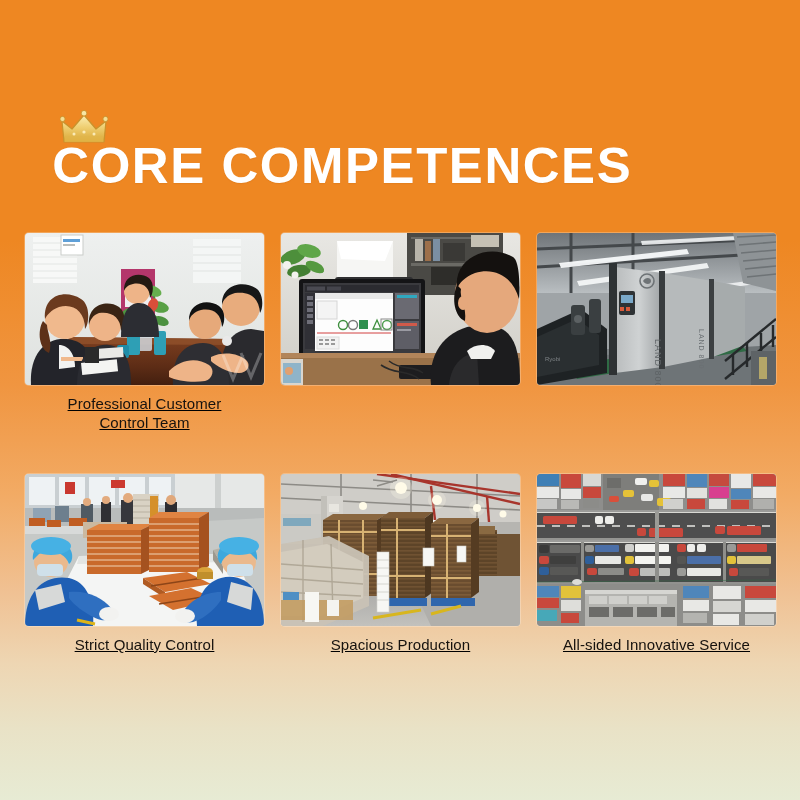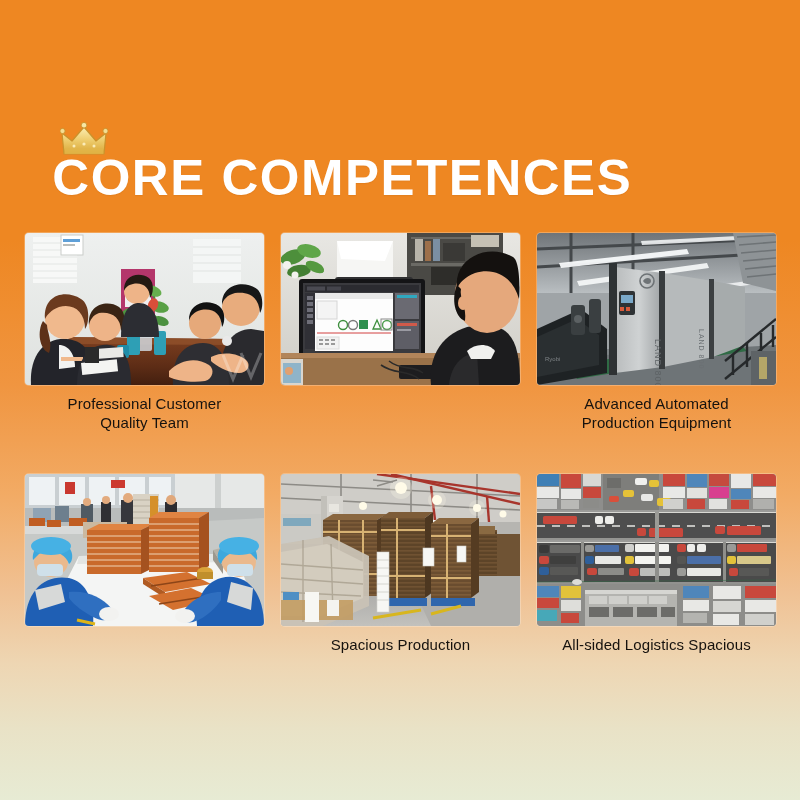--- a/index.html
+++ b/index.html
@@ -16,21 +16,21 @@
         #e9e2c6 91%,
         #e7ebd4 100%);
     overflow:hidden;
     position:relative;
   }
 
   .poster { position:relative; width:800px; height:800px; }
 
   
   .title-wrap {
-    position:absolute; top:150px; left:0; width:684px;
+    position:absolute; top:138px; left:0; width:684px;
     text-align:center;
   }
   .title-inner { position:relative; display:inline-block; }
   .crown {
     position:absolute; left:2px; top:-28px; width:48px; height:34px;
   }
   .poster-title {
     font-family:"Liberation Sans", sans-serif;
     font-weight:bold;
     font-size:50px;
@@ -45,21 +45,21 @@
   
   .grid {
     position:absolute;
     top:233px; left:25px;
     width:750px;
     display:grid;
     grid-template-columns: 239px 239px 239px;
     column-gap:17px;
     row-gap:0px;
   }
-  .cell { width:239px; }
+  .cell { width:239px;text-decoration:underline; }
   .cell.row2 { margin-top:42px; }
 
   .thumb {
     width:239px; height:152px;
     border-radius:4px;
     overflow:hidden;
     position:relative;
     background:#c8c8c8;
     box-shadow:0 0 0 1px rgba(255,255,255,.25);
   }
@@ -206,21 +206,21 @@
           <rect x="60" y="114" width="14" height="16" fill="#2a2a2a"></rect>
 
           <g opacity=".28" fill="none" stroke="#ffffff" stroke-width="3">
             <path d="M198 122 L208 146 L218 122"></path>
             <path d="M216 120 L226 144 L236 120"></path>
           </g>
         </svg>
       </div>
       <div class="caption">
         <span>Professional Customer</span><br>
-        <span>Quality Team</span>
+        <span>Control Team</span>
       </div>
     </div>
 
     <div class="cell">
       <div class="thumb">
         <svg viewBox="0 0 239 152" preserveAspectRatio="xMidYMid slice">
           <defs>
             <linearGradient id="c2bg" x1="0" y1="0" x2="0" y2="1">
               <stop offset="0%" stop-color="#e8e7e3"></stop>
                 <stop offset="100%" stop-color="#cfcdc6"></stop>
@@ -409,24 +409,20 @@
             <path d="M188 146 L239 104"></path>
             <path d="M196 142 L196 122"></path>
               <path d="M210 134 L210 110"></path>
             <path d="M224 124 L224 100"></path>
               <path d="M236 114 L236 92"></path>
           </g>
 
           <rect x="214" y="118" width="25" height="34" fill="#5e6366"></rect>
           <rect x="222" y="124" width="8" height="22" fill="#d8c36a" opacity=".7"></rect>
         </svg>
-      </div>
-      <div class="caption">
-        <span>Advanced Automated</span><br>
-        <span>Production Equipment</span>
       </div>
     </div>
 
     <div class="cell row2">
       <div class="thumb">
         <svg viewBox="0 0 239 152" preserveAspectRatio="xMidYMid slice">
           <rect width="239" height="152" fill="#dfe2e2"></rect>
 
           <rect x="0" y="0" width="150" height="34" fill="#c9cfd2"></rect>
           <g fill="#eef2f4">
@@ -540,20 +536,23 @@
             <path d="M232 86 C234 70 216 62 200 70 C190 76 192 88 196 90 C200 78 216 74 226 80 Z" fill="#3fa8dd"></path>
             <ellipse cx="214" cy="72" rx="20" ry="9" fill="#46b1e4"></ellipse>
             <rect x="202" y="90" width="26" height="12" rx="4" fill="#cfe0ea"></rect>
             <path d="M196 118 C178 118 164 128 158 138 C154 144 160 150 168 148 C182 144 192 132 196 126 Z" fill="#2f6fc0"></path>
             <ellipse cx="160" cy="142" rx="10" ry="7" fill="#f2f2f0"></ellipse>
           </g>
 
           <path d="M52 146 L70 150" stroke="#ddb418" stroke-width="3"></path>
         </svg>
       </div>
+      <div class="caption">
+        <span>Strict Quality Control</span>
+      </div>
     </div>
 
     <div class="cell row2">
       <div class="thumb">
         <svg viewBox="0 0 239 152" preserveAspectRatio="xMidYMid slice">
           <defs>
             <linearGradient id="c5f" x1="0" y1="0" x2="0" y2="1">
               <stop offset="0%" stop-color="#9a9a98"></stop>
                 <stop offset="100%" stop-color="#c2c1bd"></stop>
             </linearGradient>
@@ -835,18 +834,18 @@
           <rect x="176" y="127" width="28" height="11" fill="#d6d6d2"></rect>
           <rect x="176" y="140" width="26" height="11" fill="#e8e8e5"></rect>
           <rect x="208" y="112" width="31" height="12" fill="#c8483c"></rect>
           <rect x="208" y="126" width="31" height="12" fill="#e8e8e5"></rect>
           <rect x="208" y="140" width="29" height="11" fill="#d0d0cc"></rect>
 
           <ellipse cx="40" cy="108" rx="5" ry="3" fill="#dcdcd8"></ellipse>
         </svg>
       </div>
       <div class="caption">
-        <span>All-sided Logistics Spacious</span>
+        <span>All-sided Innovative Service</span>
       </div>
     </div>
 
   </div>
 </div>
 
 </body></html>

